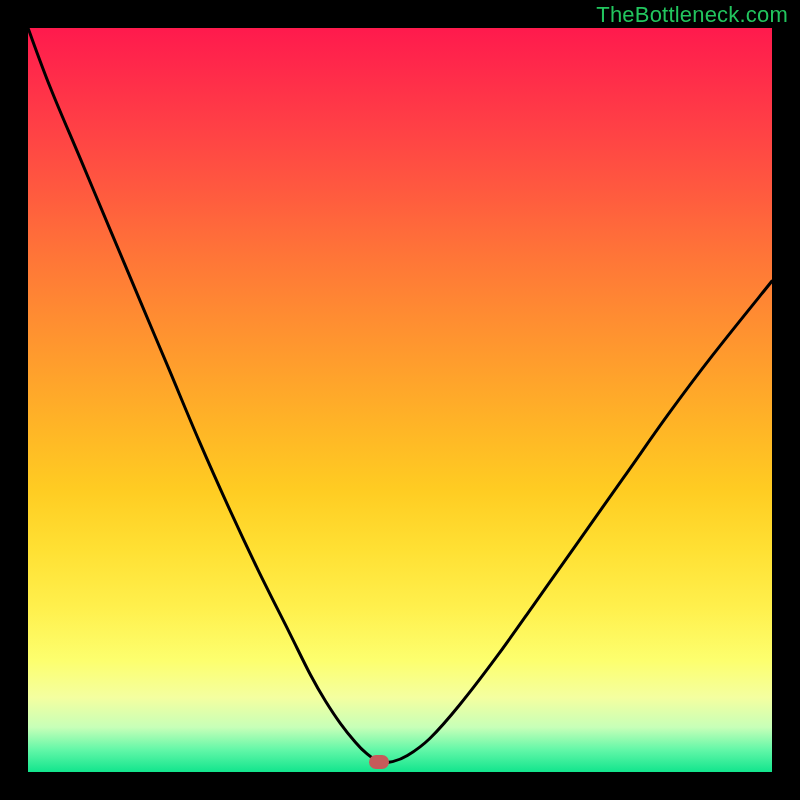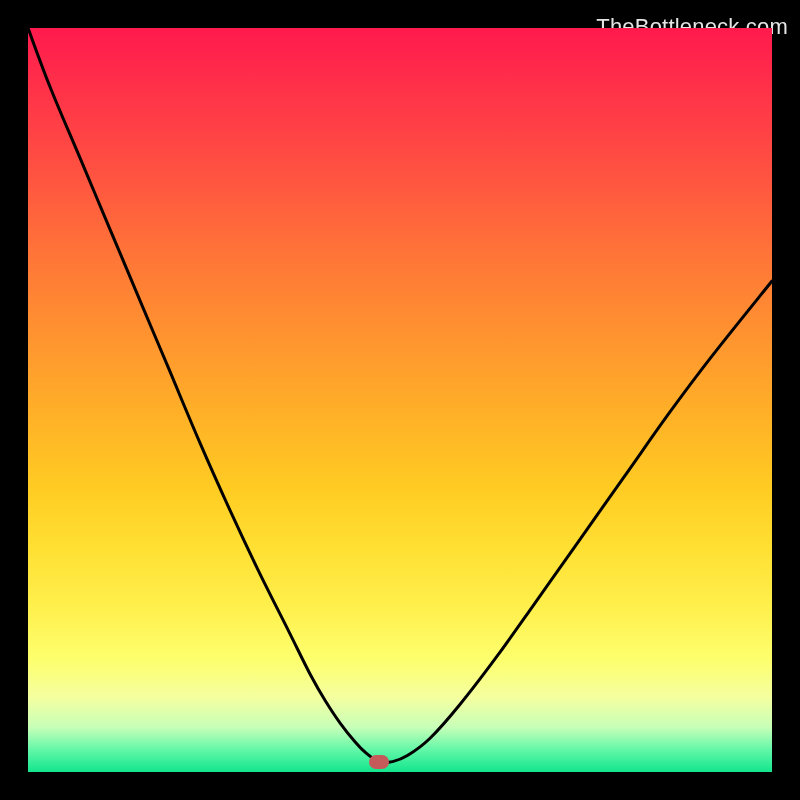--- a/index.html
+++ b/index.html
@@ -38,23 +38,23 @@
       #ffe033 70%,
       #fff04d 78%,
       #fdff6e 85%,
       #f4ffa0 90%,
       #c7ffb8 94%,
       #63f7a8 97%,
       #12e58d 100%);
   }
   .watermark {
     position: absolute;
-    top: 14px;
+    top: 2px;
     right: 12px;
-    color: #e5e5e5;
+    color: #22c55e;
     font-size: 22px;
     font-weight: 500;
     letter-spacing: 0.2px;
     margin-left: 16px;
   }
   svg.curve {
     position: absolute;
     left: 0;
     top: 0;
     width: 744px;

